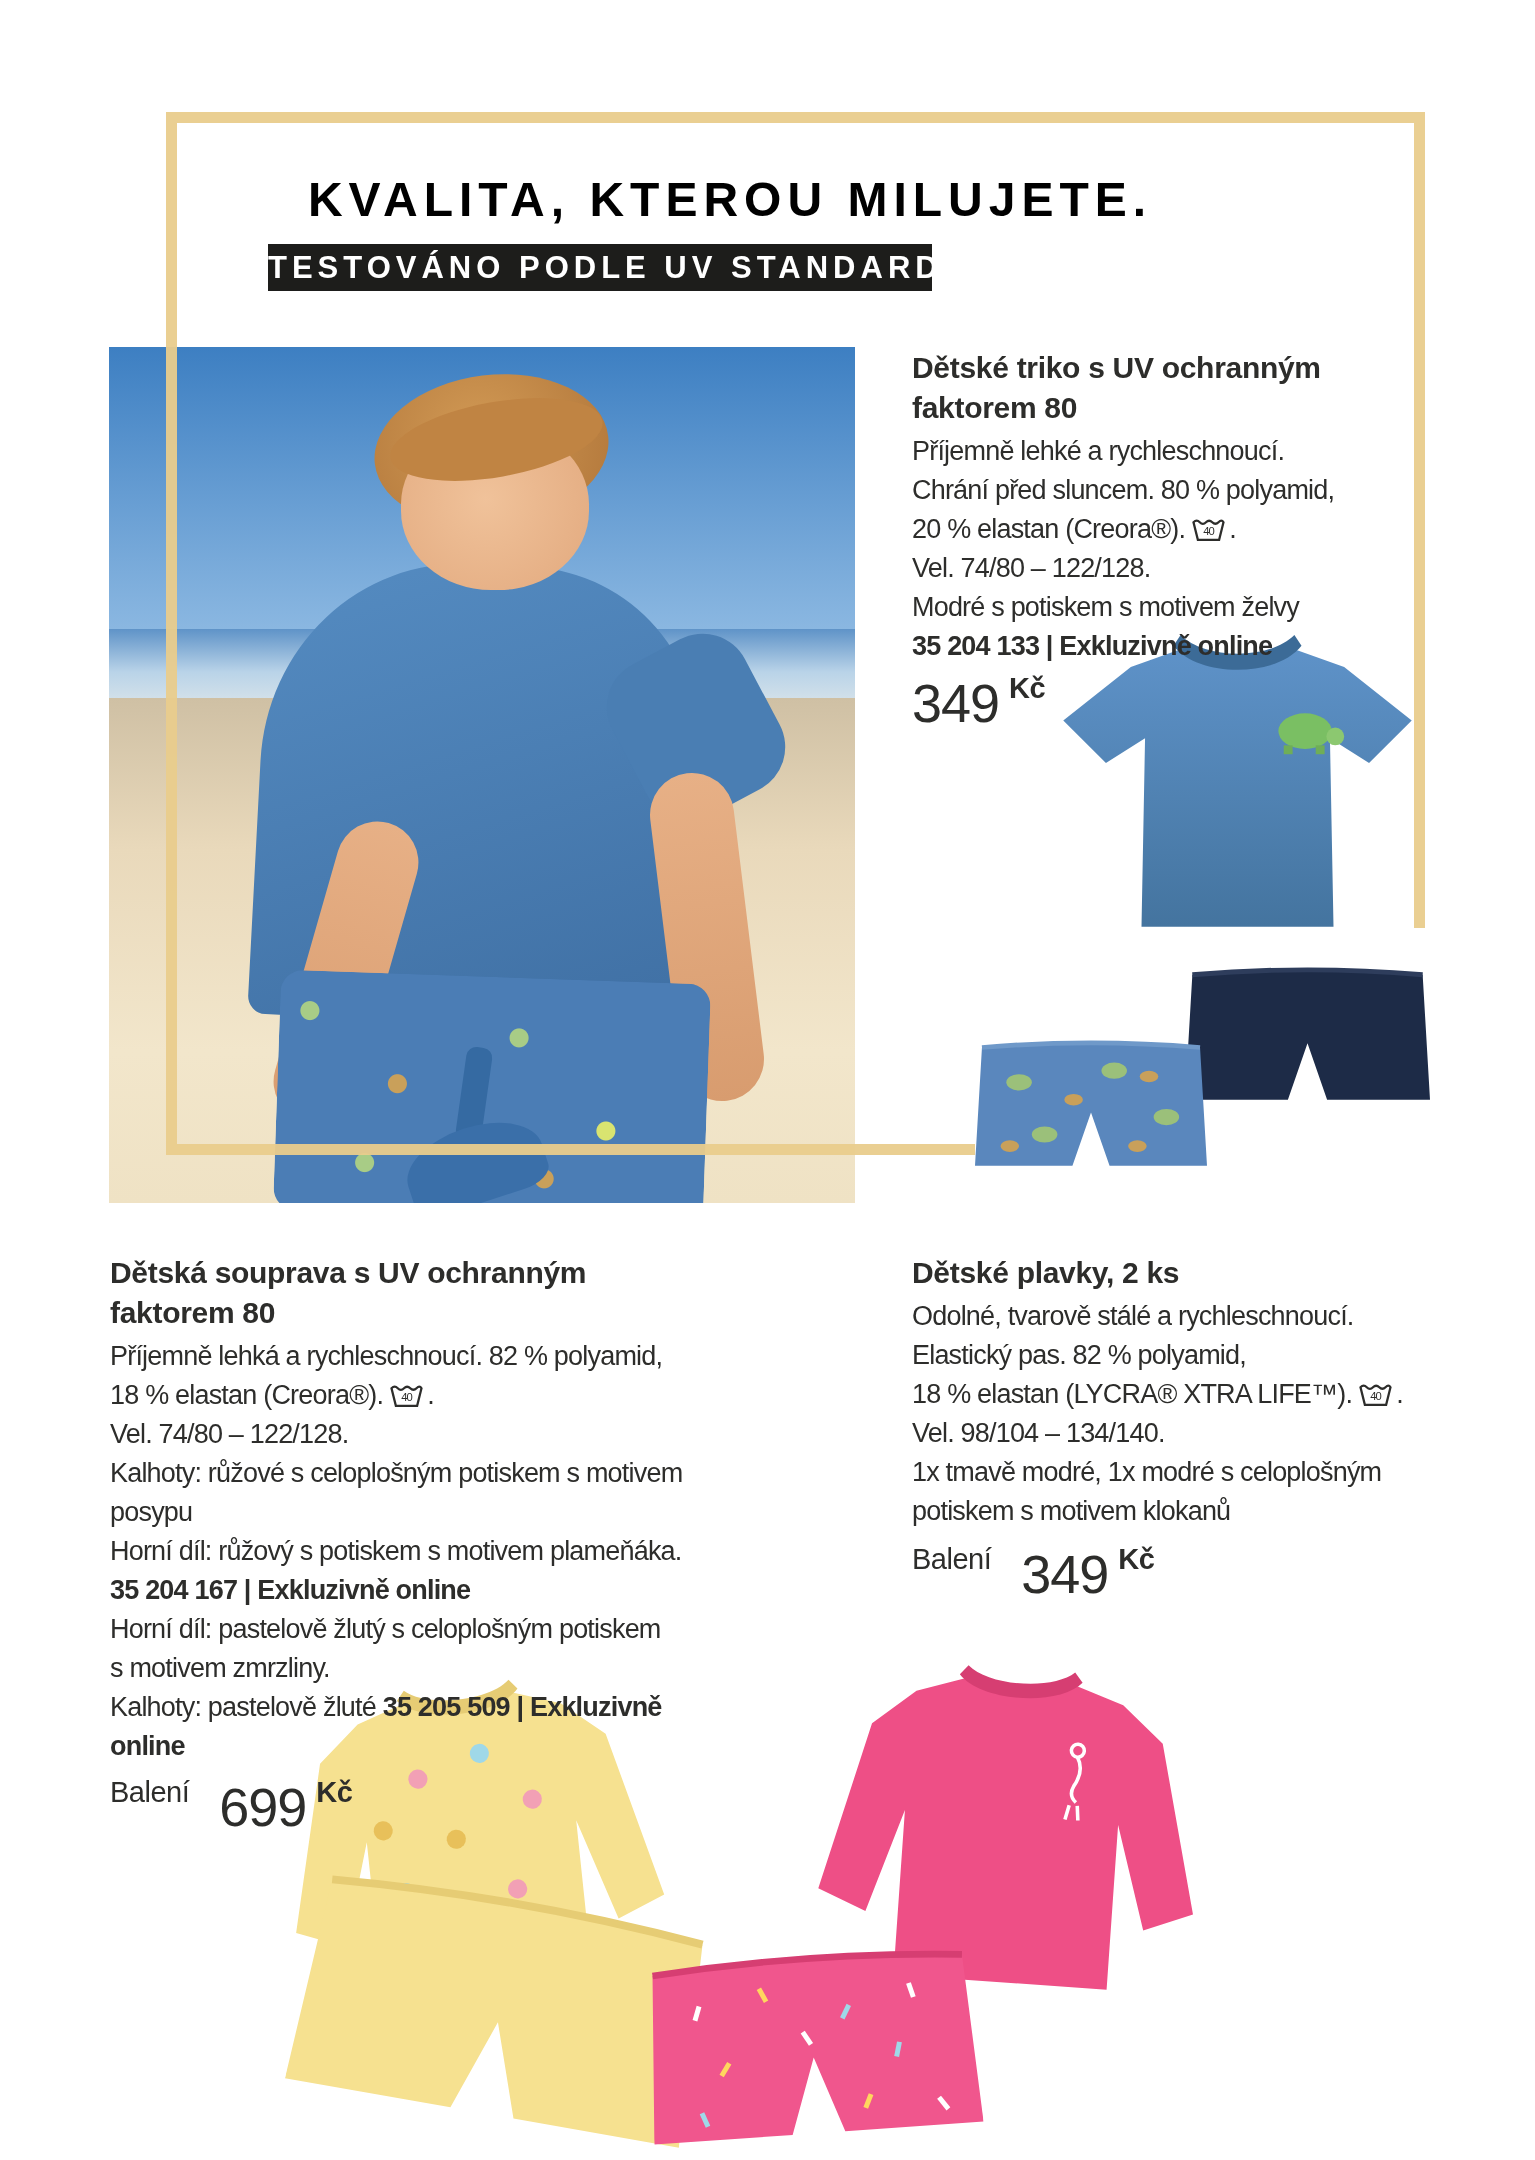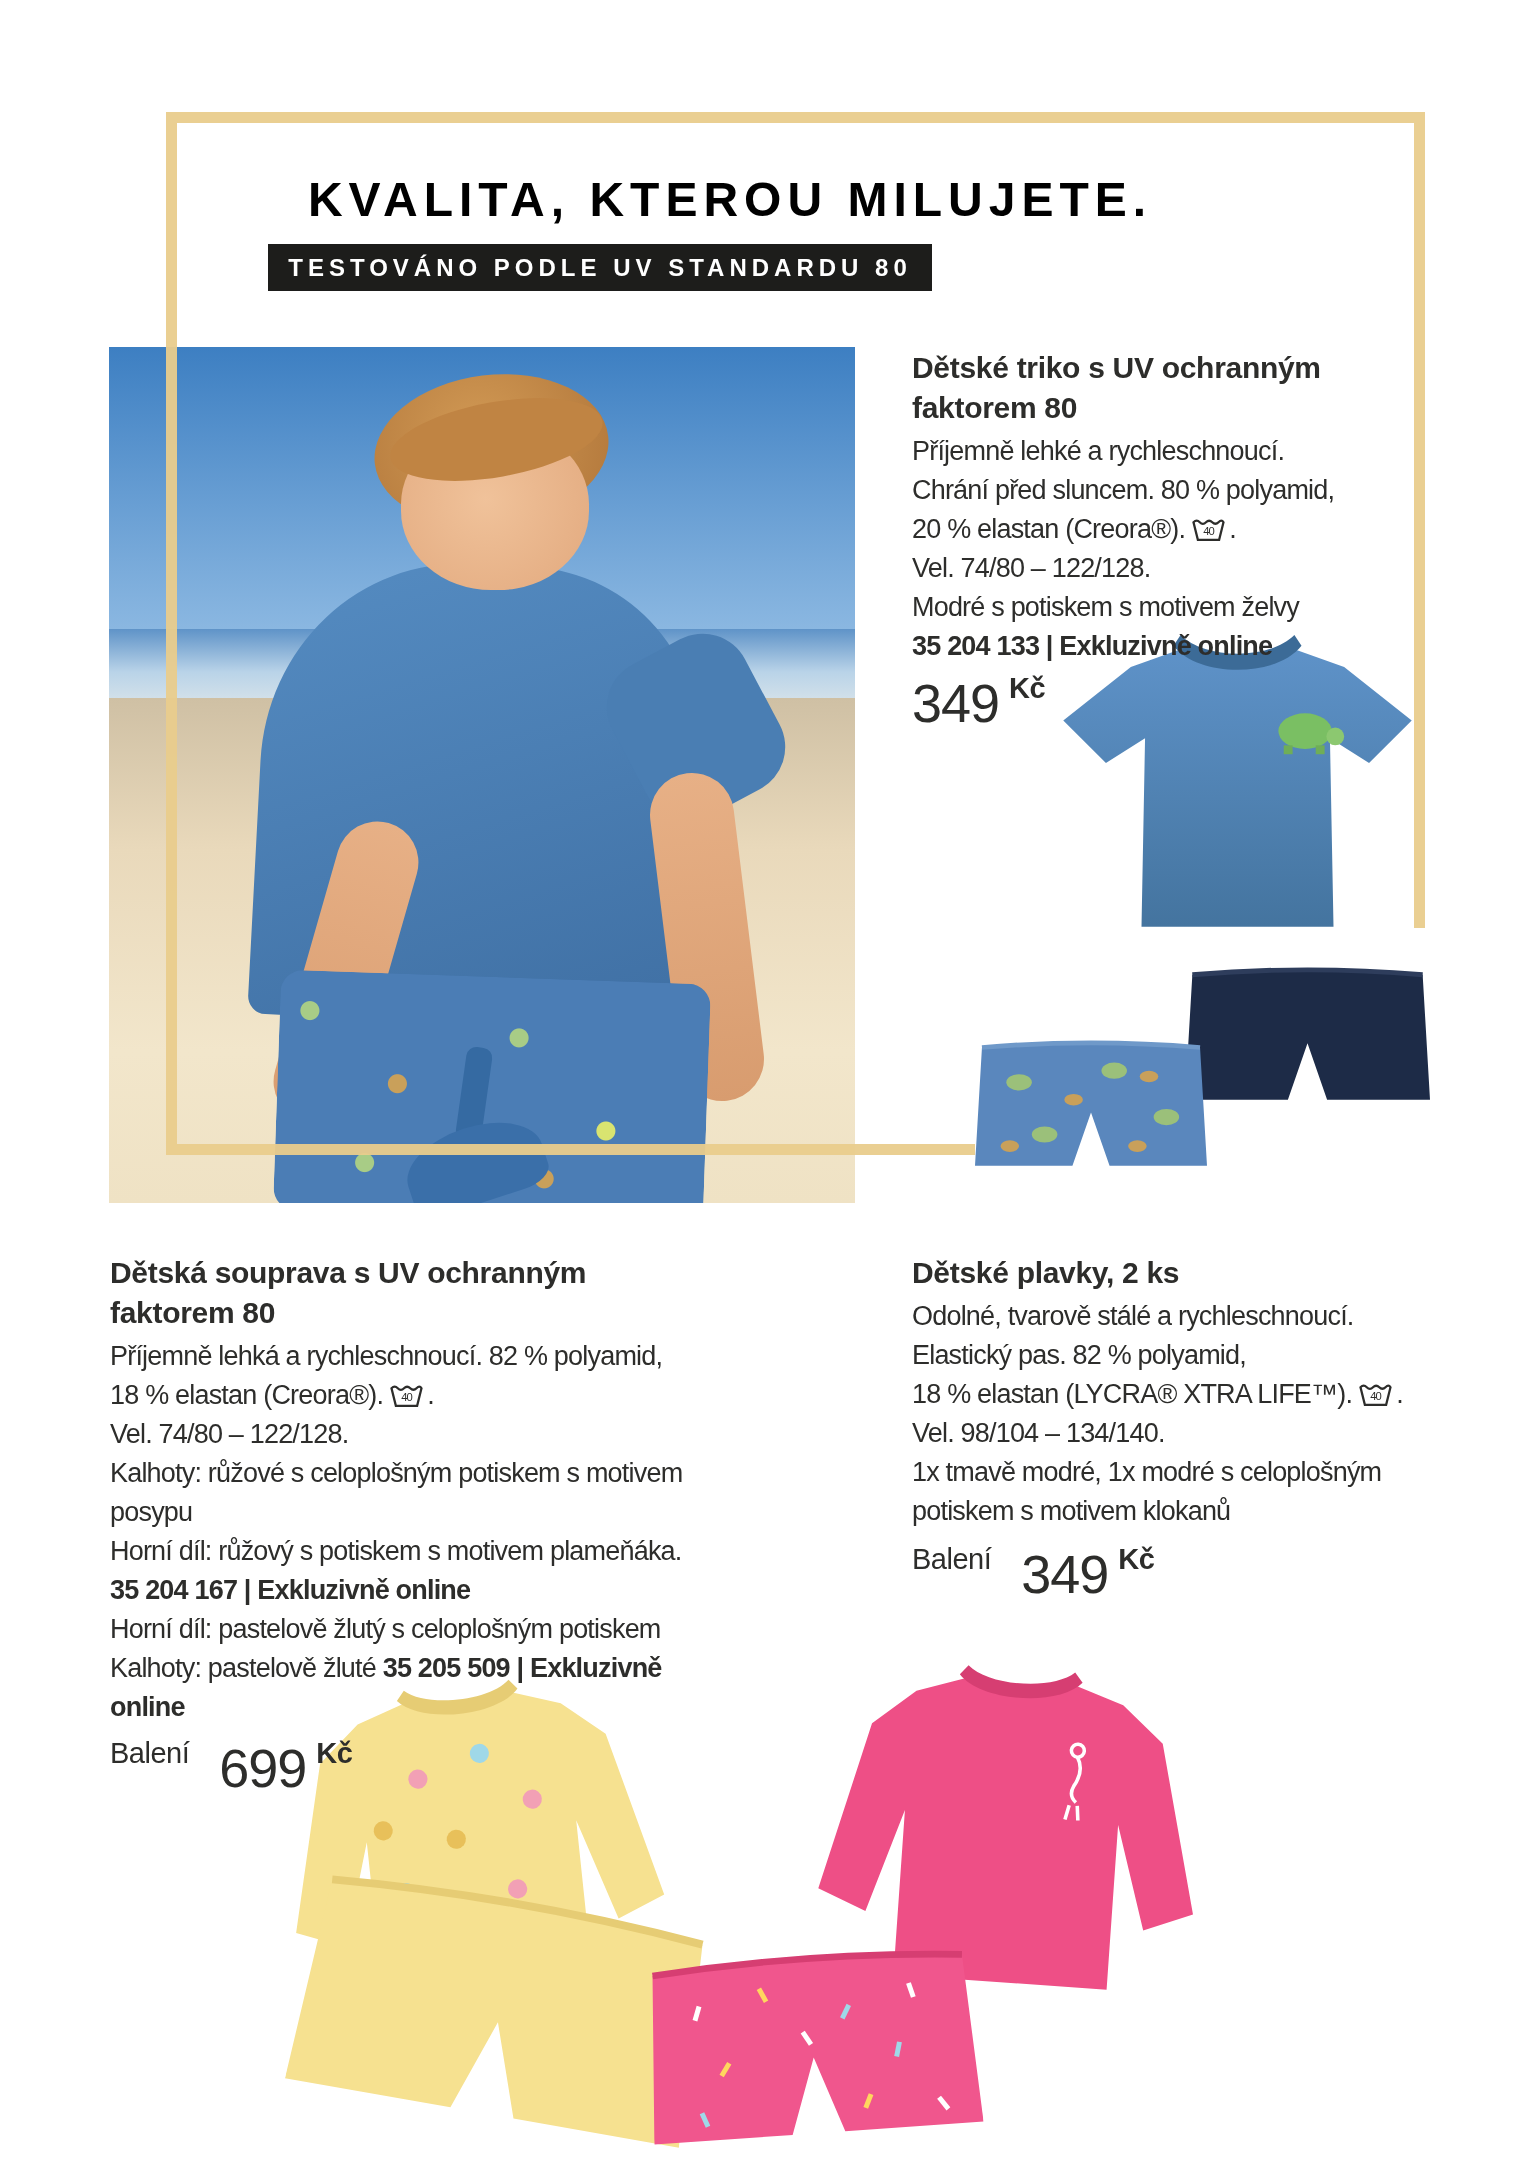--- a/index.html
+++ b/index.html
@@ -8,21 +8,21 @@
   .abs{position:absolute;}
 
   
   .gold-frame{left:166px;top:112px;width:1259px;height:1043px;box-sizing:border-box;
               border:11px solid rgba(233,204,140,0.95);z-index:3;}
 
   
   .page-title{left:180px;top:172px;width:1100px;text-align:center;z-index:4;
               font-weight:bold;font-size:48px;letter-spacing:6px;color:#000000;}
   .uv-banner{left:268px;top:244px;width:664px;height:47px;background:#1d1d1b;z-index:4;
-             color:#ffffff;font-weight:bold;font-size:24px;letter-spacing:5px;
+             color:#ffffff;font-weight:bold;font-size:31px;letter-spacing:5px;
              line-height:47px;text-align:center;white-space:nowrap;}
 
   
   .hero-photo{left:109px;top:347px;width:746px;height:856px;overflow:hidden;z-index:2;}
   .sky{position:absolute;left:0;top:0;right:0;height:34%;
        background:linear-gradient(#3d7fc2,#8db9e2);}
   .sea{position:absolute;left:0;top:33%;right:0;height:9%;
        background:linear-gradient(#5f93c8,#b9d3e8 55%,#d9e4ea);}
   .sand{position:absolute;left:0;top:41%;right:0;bottom:0;
         background:linear-gradient(#cfc0a4,#e9d9bb 30%,#f2e6cb 70%,#efe2c4);}
@@ -170,20 +170,21 @@
       <div>Příjemně lehká a rychleschnoucí. 82 % polyamid,</div>
       <div><span>18 % elastan (Creora®).</span><svg class="care-icon" viewBox="0 0 28 20">
             <path d="M2,5 Q4.5,2.5 7,5 Q9.5,7.5 12,5 Q14.5,2.5 17,5 Q19.5,7.5 22,5 Q24.5,2.5 26,5 L22.5,19 L5.5,19 Z" fill="none" stroke="#2d2d2b" stroke-width="1.8"></path>
             <text x="14" y="15" font-size="9" font-family="Liberation Sans, sans-serif" text-anchor="middle" fill="#2d2d2b">40</text>
           </svg><span>.</span></div>
       <div>Vel. 74/80 – 122/128.</div>
       <div>Kalhoty: růžové s celoplošným potiskem s motivem posypu</div>
       <div>Horní díl: růžový s potiskem s motivem plameňáka.</div>
       <div class="b">35 204 167 | Exkluzivně online</div>
       <div>Horní díl: pastelově žlutý s celoplošným potiskem</div>
+      <div>s motivem zmrzliny.</div>
       <div><span>Kalhoty: pastelově žluté </span><span class="b">35 205 509 | Exkluzivně online</span></div>
     </div>
     <div class="price-row" style="margin-top:10px;">
       <span class="price-label">Balení</span>
       <span class="price-num">699</span>
       <span class="price-cur">Kč</span>
     </div>
   </div>
 
   <div class="abs col" style="left:912px;top:1253px;width:540px;">

